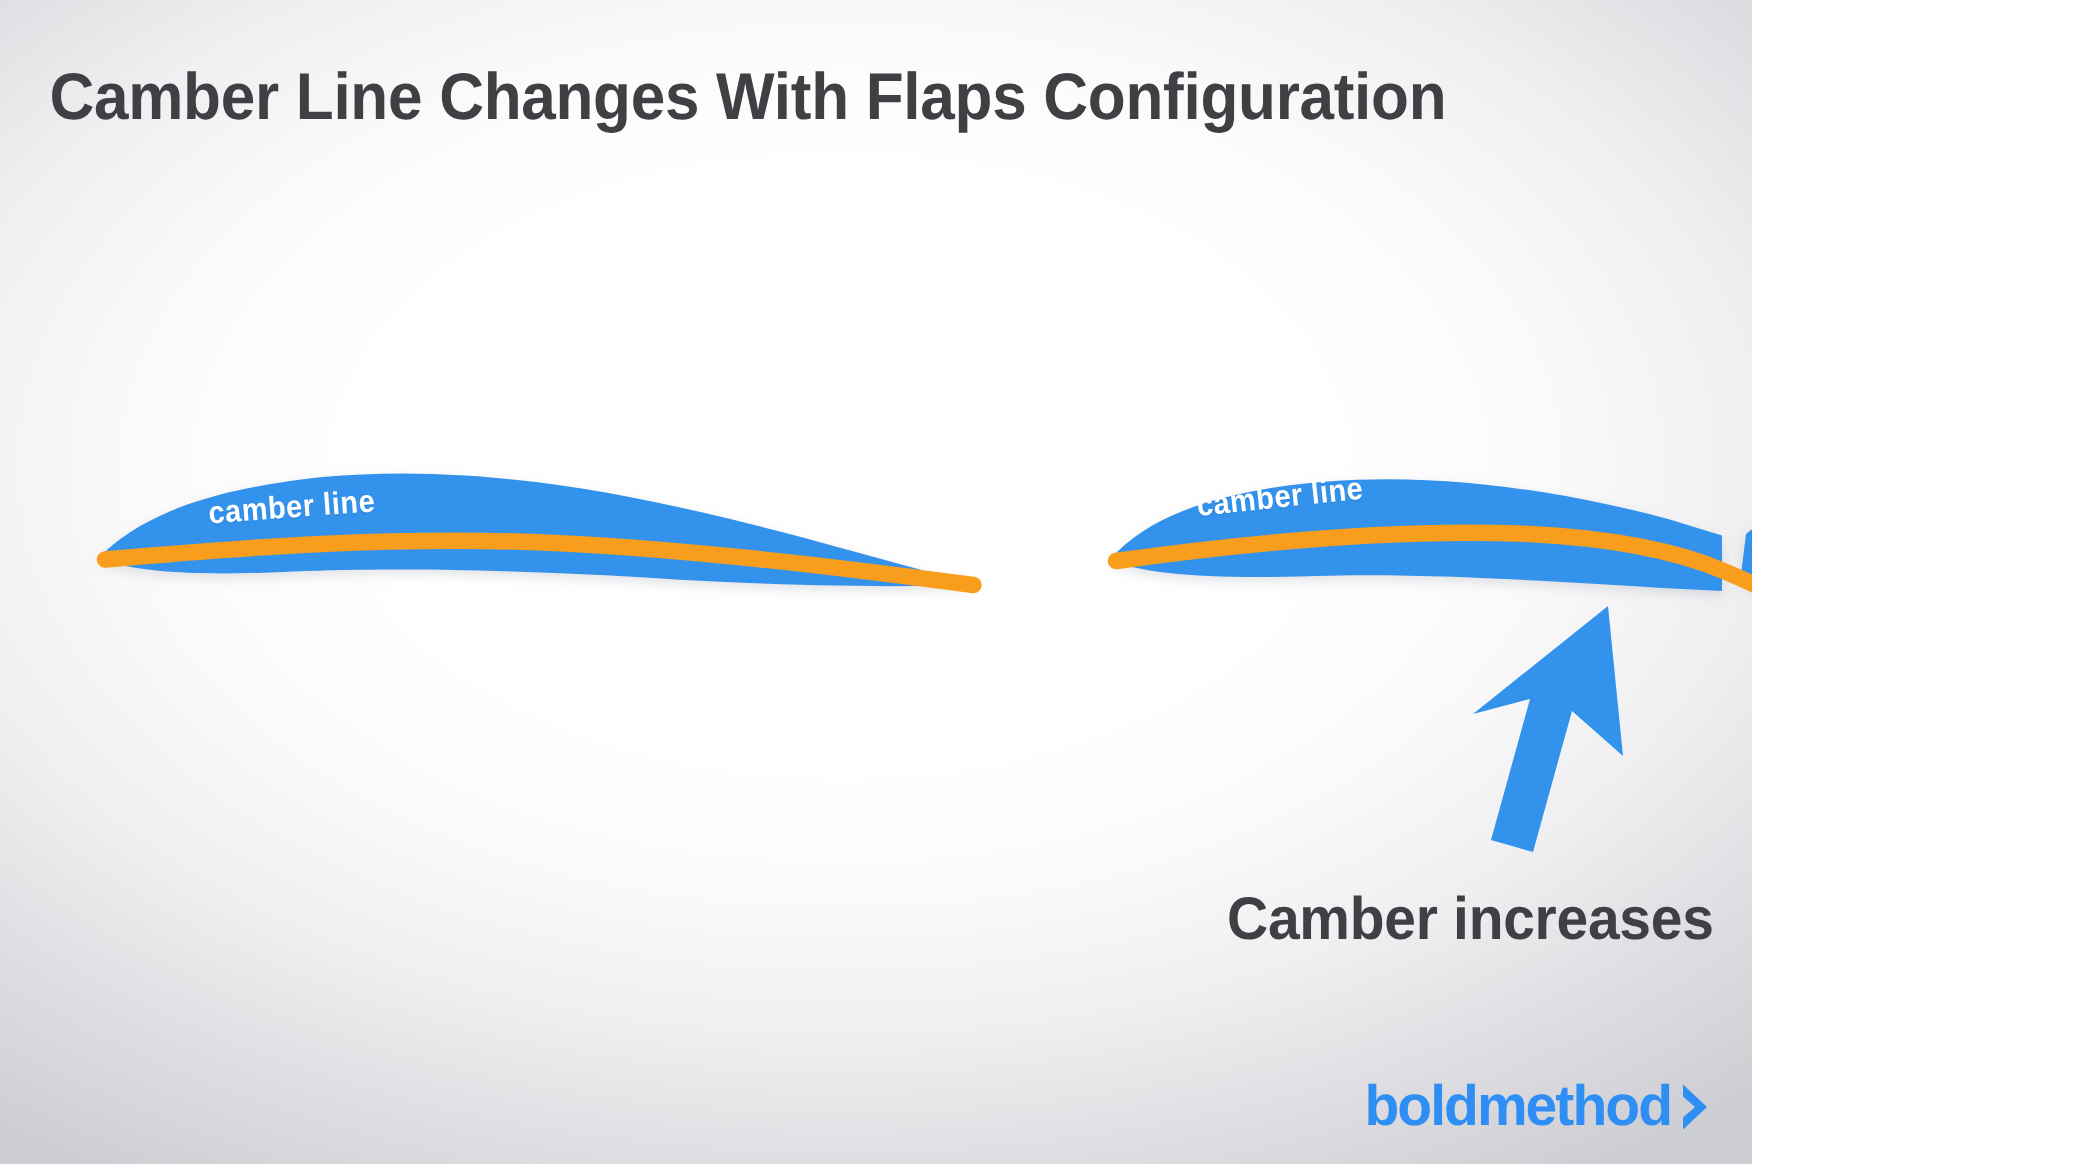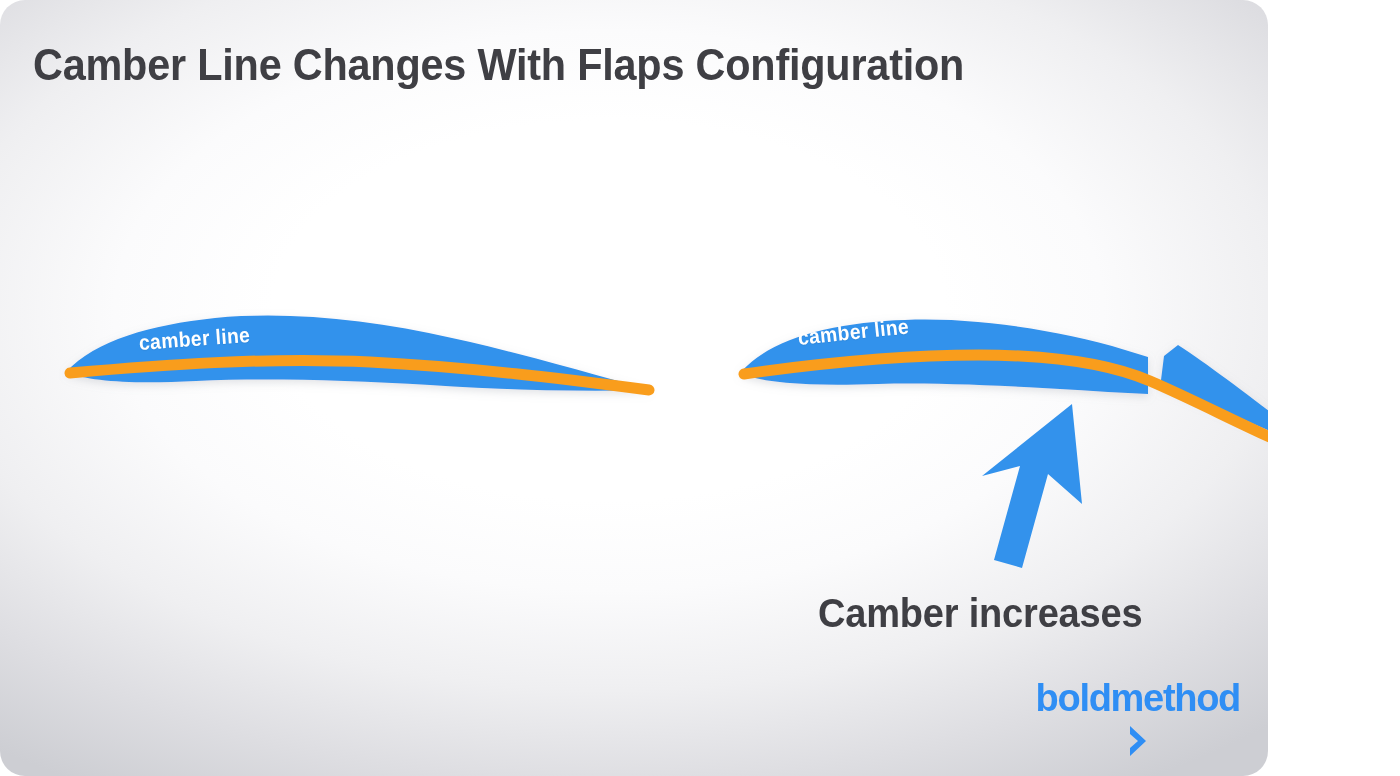--- a/index.html
+++ b/index.html
@@ -2,32 +2,31 @@
 <html><head>
 <meta charset="utf-8">
 <style>
   html, body {
     margin: 0;
     padding: 0;
     background: #ffffff;
   }
   #stage {
     position: relative;
-    width: 1268px;
+    width: 1168px;
     height: 776px;
     overflow: hidden;
     background: radial-gradient(ellipse 78% 72% at 48% 40%,
                 #ffffff 0%,
                 #ffffff 34%,
                 #fbfbfc 50%,
                 #efeff1 68%,
                 #dedee2 84%,
                 #cdced3 100%);
     font-family: "Liberation Sans", sans-serif;
-    border-radius: 25px;
   }
 
   
   #title {
     position: absolute;
     left: 33px;
     top: 38px;
     font-size: 44px;
     line-height: 54px;
     font-weight: bold;
@@ -85,21 +84,20 @@
   }
 
   
   #logo {
     position: absolute;
     right: 28px;
     bottom: 18px;
     display: flex;
     align-items: center;
     gap: 6px;
-    flex-direction: column;
   }
   #logo-word {
     font-size: 38px;
     font-weight: bold;
     color: #2f8ef4;
     letter-spacing: -1.3px;
     line-height: 40px;
   }
   #logo-chevron {
     display: block;

